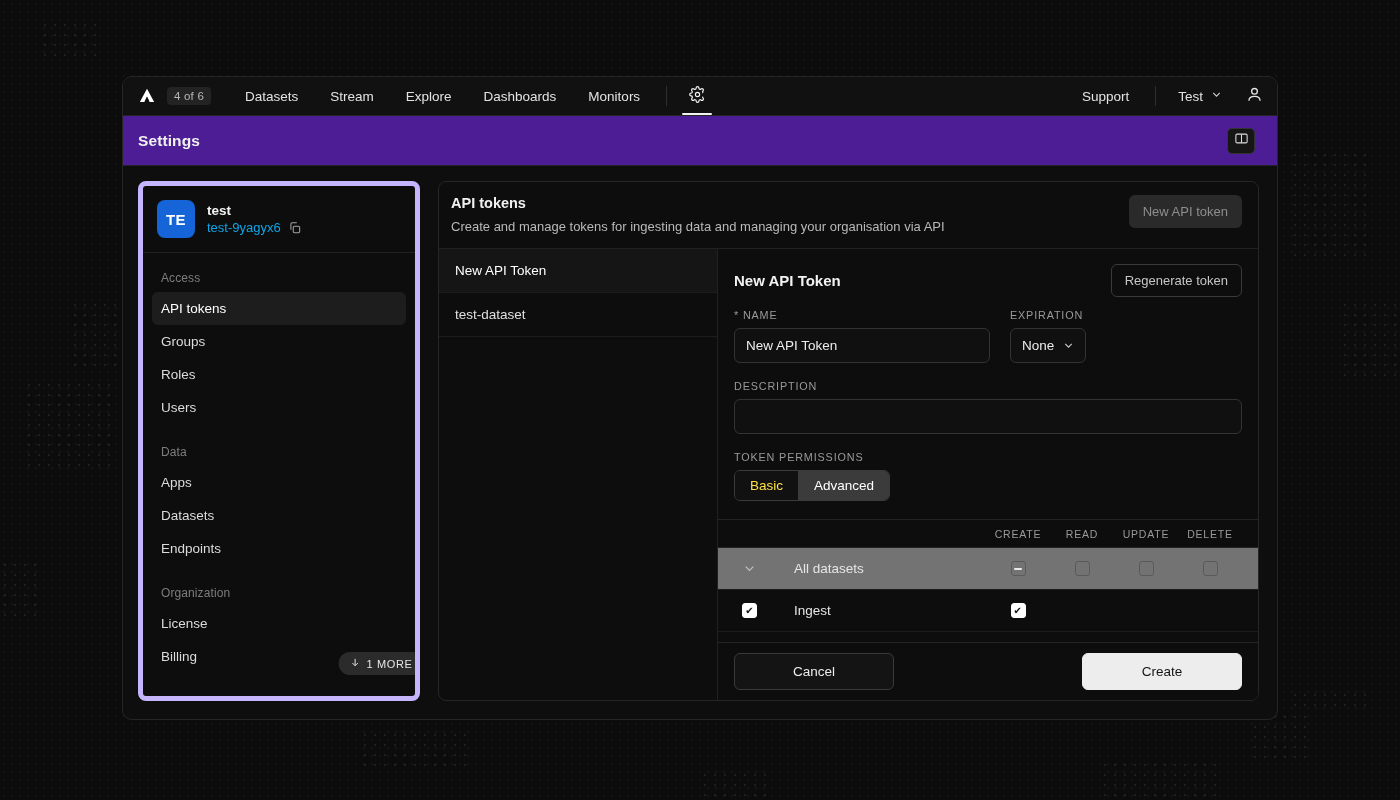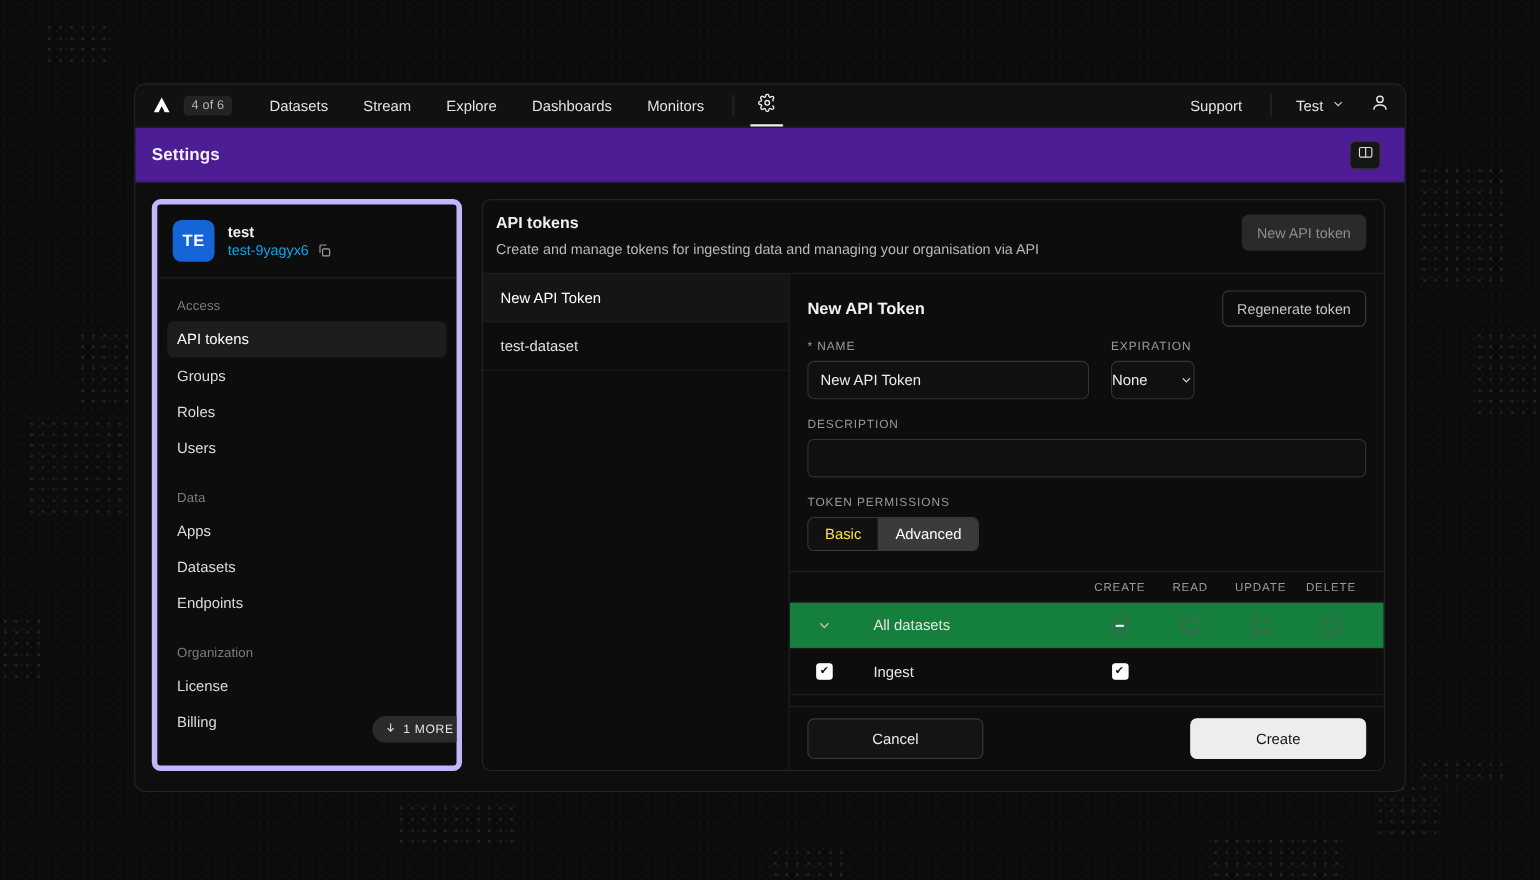--- a/index.html
+++ b/index.html
@@ -286,21 +286,21 @@
     font-family: inherit;
     outline: none;
   }
   .name-field { width: 256px; }
   .select-box {
     background: #101010;
     border: 1px solid #333333;
     border-radius: 6px;
     color: #ededed;
     font-size: 13.5px;
-    padding: 9px 0;
+    padding: 9px 11px;
     display: flex; align-items: center; gap: 8px;
     cursor: pointer;
     width: 76px;
   }
   .desc-field { margin-top: 17px; }
   .desc-input { width: 100%; }
 
   .perm-block { margin-top: 17px; }
   .segmented {
     display: inline-flex;
@@ -326,21 +326,21 @@
     flex: 1;
     overflow: hidden;
   }
   .perm-row {
     display: flex; align-items: center;
     height: 42px;
     padding: 0 16px 0 16px;
     border-bottom: 1px solid #1c1c1c;
   }
   .perm-row.header { height: 28px; border-bottom: 1px solid #242424; }
-  .perm-row.group { background: #15803d; }
+  .perm-row.group { background: #737373; }
   .perm-lead {
     width: 60px; flex: 0 0 60px;
     display: flex; align-items: center;
     padding-left: 8px;
   }
   .perm-name { flex: 1; font-size: 13.5px; color: #e6e6e6; }
   .perm-col {
     width: 64px; flex: 0 0 64px;
     display: flex; align-items: center; justify-content: center;
     font-size: 10.5px; color: #9a9a9a; letter-spacing: .8px;

